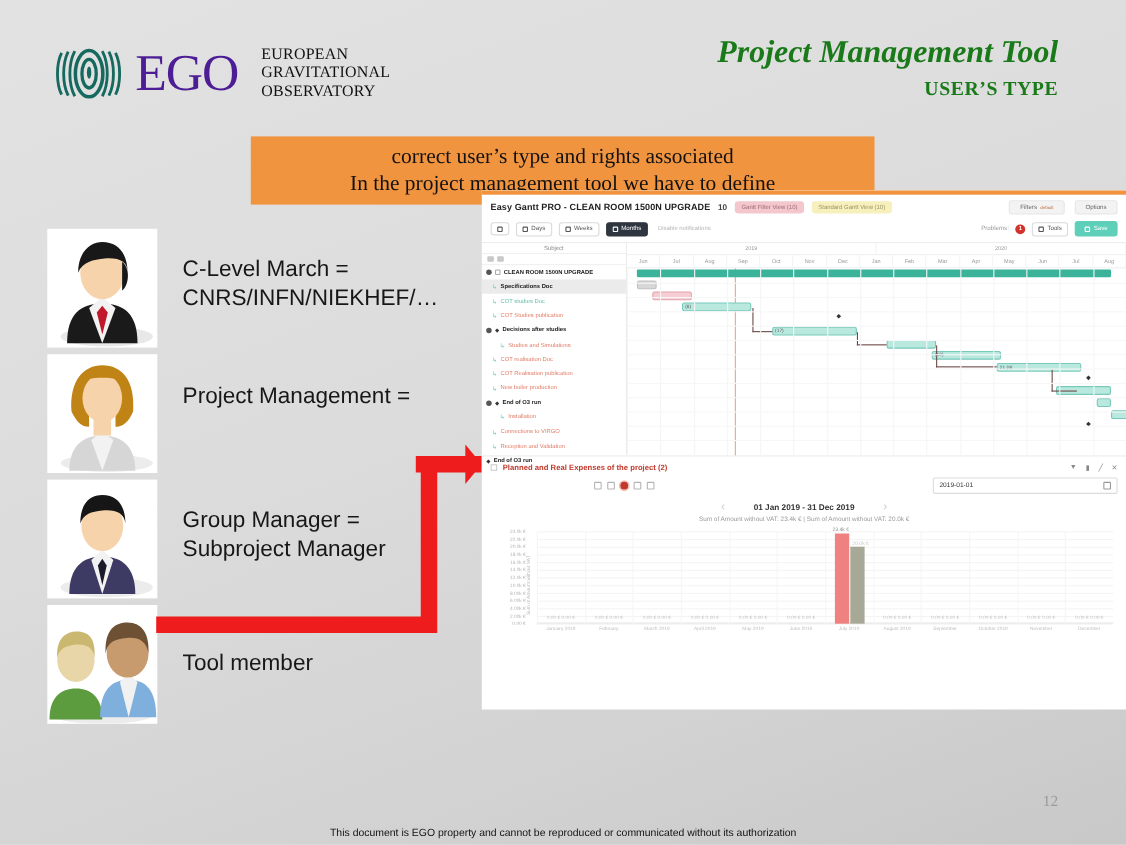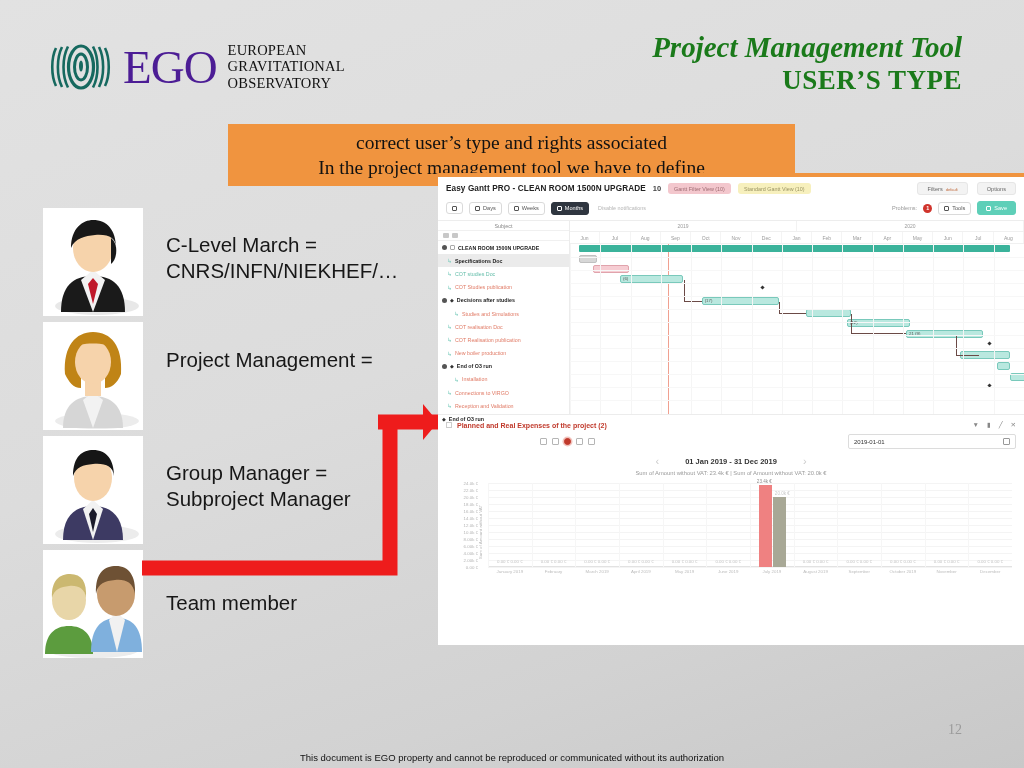--- a/index.html
+++ b/index.html
@@ -7,27 +7,27 @@
   body {
     width:1024px; height:768px; overflow:hidden;
     font-family:"Liberation Sans", sans-serif;
     background: linear-gradient(160deg,#e2e2e2 0%,#dcdcdc 45%,#d2d2d2 78%,#c8c8c8 100%);
     position:relative;
   }
   
   .logo-wrap { position:absolute; left:50px; top:42px; display:flex; align-items:center; gap:9px; }
   .logo-mark { width:64px; height:50px; position:relative; }
   .logo-ego { font-family:"Liberation Serif", serif; font-size:47px; line-height:47px; color:#4c1d95; letter-spacing:-1px; }
-  .logo-lines { display:flex; flex-direction:column; justify-content:center; gap:1px; margin-left:2px; }
+  .logo-lines { display:flex; flex-direction:column; justify-content:center; gap:1px; margin-left:12px; }
   .logo-lines span { font-family:"Liberation Serif", serif; font-size:14.5px; line-height:15.5px; color:#111; letter-spacing:.2px; }
 
   .title { position:absolute; right:62px; top:30px; text-align:right;
            font-family:"Liberation Serif", serif; font-weight:bold; color:#1a7a1a; }
   .title .l1 { font-size:29px; line-height:34px;font-style:italic; }
-  .title .l2 { font-size:27px; line-height:32px; letter-spacing:.5px; }
+  .title .l2 { font-size:18px; line-height:32px; letter-spacing:.5px; }
 
   
   .callout { position:absolute; left:228px; top:124px; width:567px; height:62px;
              background:#f0943f; color:#111; display:flex; flex-direction:column;
              align-items:center; justify-content:center;
              font-family:"Liberation Serif", serif; font-size:19.5px; line-height:25px; }
 
   
   .avatar { position:absolute; left:43px; width:100px; height:108px; background:#fff;
             overflow:hidden; }
@@ -231,21 +231,21 @@
   <div>CNRS/INFN/NIEKHEF/…</div>
 </div>
 <div class="role r2">
   <div>Project Management =</div>
 </div>
 <div class="role r3">
   <div>Group Manager =</div>
   <div>Subproject Manager</div>
 </div>
 <div class="role r4">
-  <div>Team member</div>
+  <div>Tool member</div>
 </div>
 
 <svg class="arrow" viewBox="0 0 300 178">
   <path d="M4 170 L252 170 L252 24" fill="none" stroke="#ee1c1c" stroke-width="15"></path>
   <path d="M240 24 L300 24" stroke="#ee1c1c" stroke-width="15" fill="none"></path>
   <path d="M285 6 L300 24 L285 42 Z" fill="#ee1c1c"></path>
 </svg>
 
 <div class="shot">
   <div class="shot-top-bar"></div>

